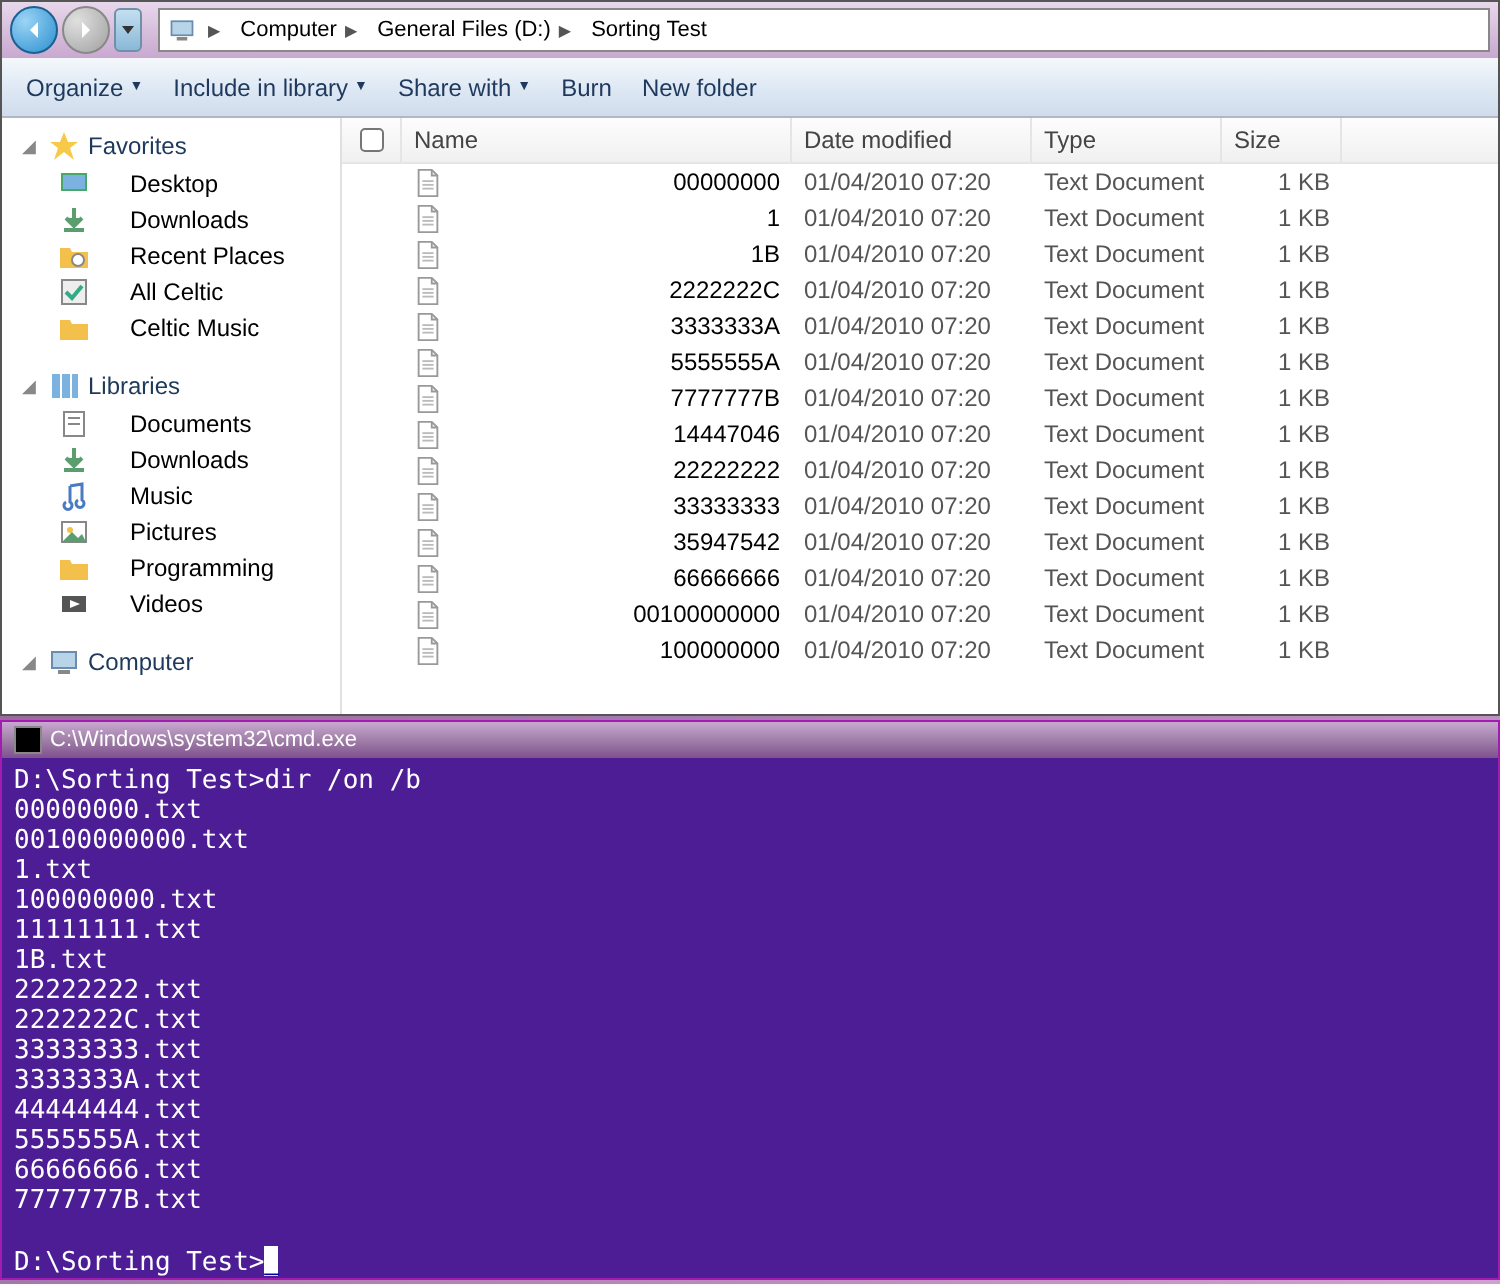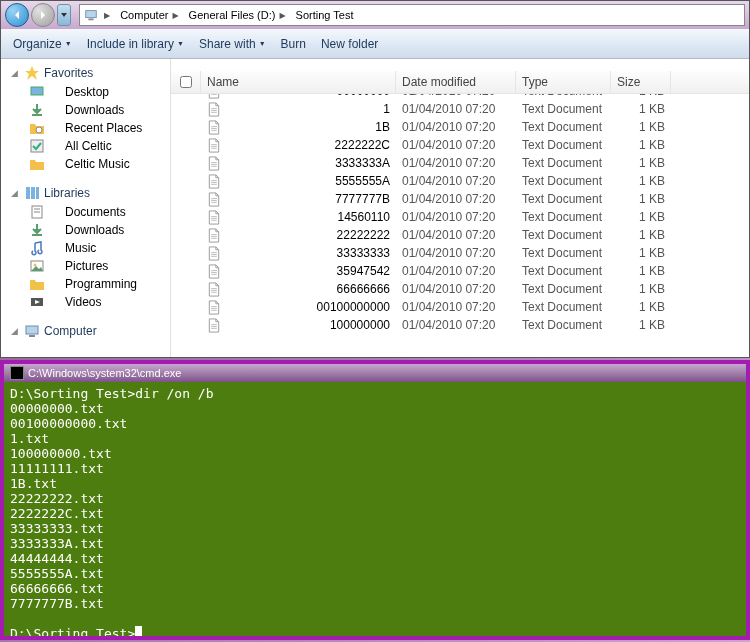--- a/index.html
+++ b/index.html
@@ -28,37 +28,37 @@
 .main { display: flex; height: calc(100% - 58px); }
 .sidebar { width: 170px; background: #fff; border-right: 1px solid #e0e0e0; overflow-y: auto; font-size: 12px; padding: 4px 0; }
 .sidegroup { margin-bottom: 10px; }
 .sidehead { display: flex; align-items: center; gap: 4px; padding: 2px 4px 2px 10px; color: #1e395b; cursor: pointer; }
 .sidehead .ico { width: 16px; height: 16px; }
 .sideitem { display: flex; align-items: center; gap: 20px; padding: 1px 4px 1px 28px; cursor: pointer; color: #000; }
 .sideitem .ico { width: 16px; height: 16px; }
 .collapse { width: 9px; font-size: 9px; color: #888; }
 
 .filepane { flex: 1; background: #fff; font-size: 12px; overflow: auto; }
-.filehead { display: flex; border-bottom: 1px solid #e5e5e5; color: #444; position: sticky; top: 12px; background: linear-gradient(to bottom, #fdfdfd, #f0f0f0); }
+.filehead { display: flex; border-bottom: 1px solid #e5e5e5; color: #444; position: sticky; top: 0; background: linear-gradient(to bottom, #fdfdfd, #f0f0f0); }
 .filehead .col { padding: 4px 6px; border-right: 1px solid #e5e5e5; text-align: left; font-weight: normal; }
 .col-chk { width: 30px; flex: 0 0 30px; display: flex; align-items: center; justify-content: center; }
 .col-name { flex: 0 0 195px; }
 .col-date { flex: 0 0 120px; }
 .col-type { flex: 0 0 95px; }
 .col-size { flex: 0 0 60px; text-align: right; }
 .filerow { display: flex; align-items: center; padding: 0; height: 18px; }
 .filerow .col { padding: 1px 6px; color: #555; }
 .filerow .col-name { display: flex; align-items: center; gap: 4px; color: #000; justify-content: space-between; }
 .fileicon { width: 14px; height: 15px; flex-shrink: 0; }
 
 
-.cmdwin { position: absolute; top: 360px; left: 0; right: 0; height: 280px; border: 4px solid #a21caf; }
+.cmdwin { position: absolute; top: 360px; left: 0; right: 0; height: 280px; border: 1px solid #a21caf; }
 .cmdtitle { height: 18px; background: linear-gradient(to bottom, #c8a8d0, #a080a8, #805090); color: #fff; font-size: 11px; display: flex; align-items: center; padding: 0 6px; gap: 4px; }
 .cmdtitle .ico { width: 14px; height: 14px; background: #000; border: 1px solid #888; }
-.cmdbody { background: #4d7c0f; color: #fff; font-family: "Lucida Console", "Consolas", monospace; font-size: 13px; line-height: 15px; padding: 4px 6px; height: calc(100% - 18px); white-space: pre; overflow: auto; }
+.cmdbody { background: #4c1d95; color: #fff; font-family: "Lucida Console", "Consolas", monospace; font-size: 13px; line-height: 15px; padding: 4px 6px; height: calc(100% - 18px); white-space: pre; overflow: auto; }
 .cursor { background: #fff; color: #0000aa; }
 
 
 .star { fill: #f7c948; }
 .fld { fill: #f3c04b; }
 .libfill { fill: #7bb2e0; }
 
 input[type=checkbox] { width: 12px; height: 12px; }
 </style>
 </head>
@@ -363,21 +363,21 @@
           <div class="filerow">
             <div class="col col-chk"></div>
             <div class="col col-name">
               <svg class="fileicon" viewBox="0 0 14 16">
                 <path d="M2 1 L9 1 L12 4 L12 15 L2 15 Z" fill="#fff" stroke="#999"></path>
                 <path d="M9 1 L9 4 L12 4" fill="none" stroke="#999"></path>
                 <line x1="4" y1="7" x2="10" y2="7" stroke="#bbb"></line>
                 <line x1="4" y1="9" x2="10" y2="9" stroke="#bbb"></line>
                 <line x1="4" y1="11" x2="10" y2="11" stroke="#bbb"></line>
               </svg>
-              <span>14560110</span>
+              <span>14447046</span>
             </div>
             <div class="col col-date">01/04/2010 07:20</div>
             <div class="col col-type">Text Document</div>
             <div class="col col-size">1 KB</div>
           </div>
           <div class="filerow">
             <div class="col col-chk"></div>
             <div class="col col-name">
               <svg class="fileicon" viewBox="0 0 14 16">
                 <path d="M2 1 L9 1 L12 4 L12 15 L2 15 Z" fill="#fff" stroke="#999"></path>

